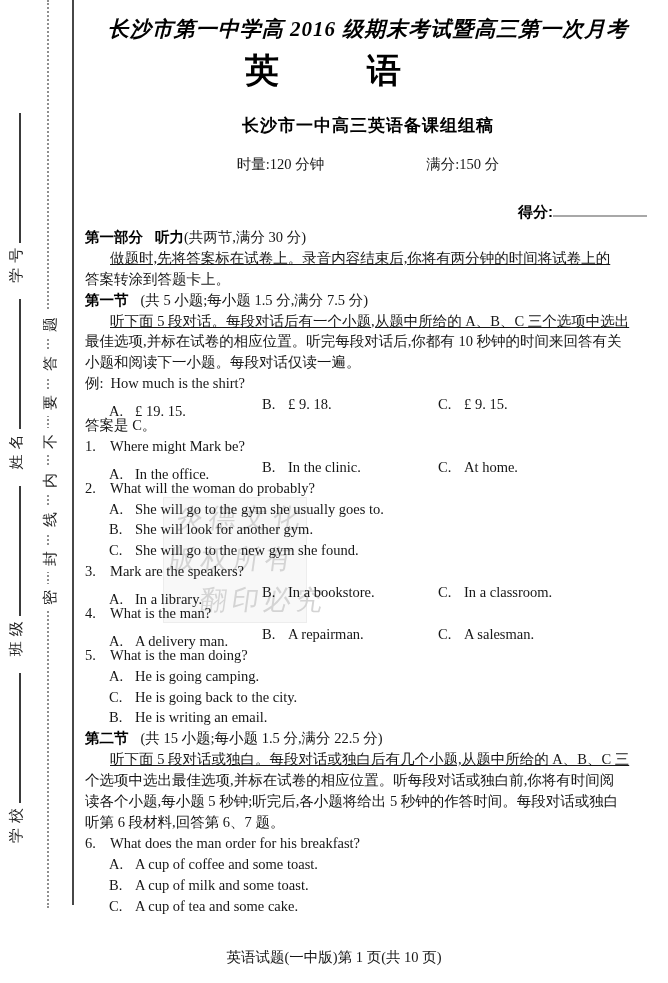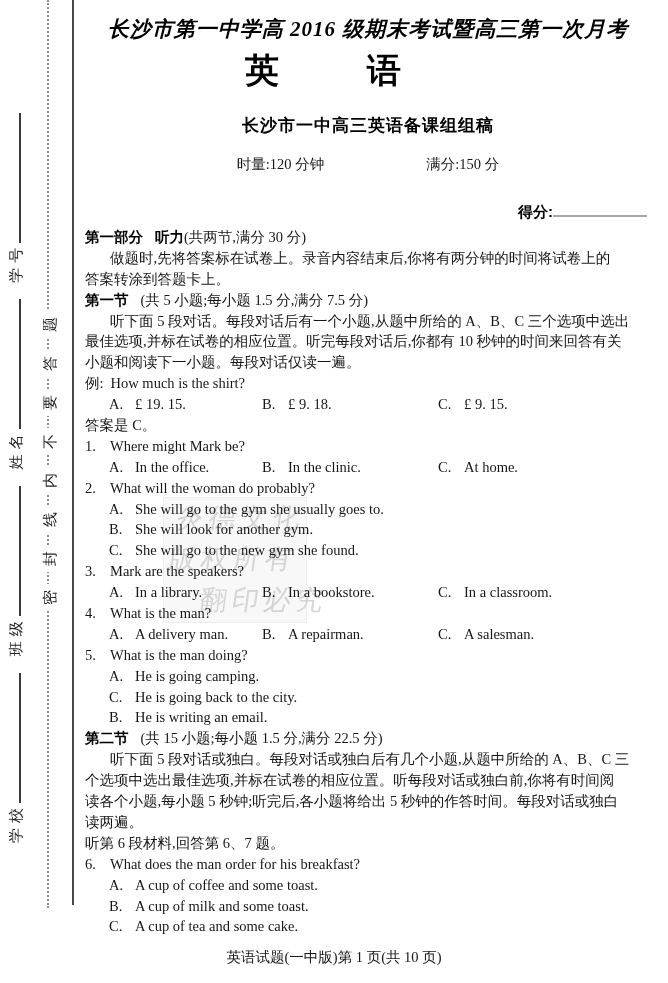--- a/index.html
+++ b/index.html
@@ -38,28 +38,28 @@
   .h-prepared{position:absolute;left:85px;top:114px;width:566px;text-align:center;
     font-family:"Liberation Sans","DejaVu Sans",sans-serif;font-weight:bold;font-size:17px;letter-spacing:1px;color:#000;z-index:2;}
   .h-meta{position:absolute;left:85px;top:155px;width:566px;display:flex;justify-content:center;gap:102px;
     font-size:14.5px;z-index:2;}
   .score{position:absolute;left:518px;top:202px;font-size:15px;z-index:2;}
   .score-label{font-family:"Liberation Sans","DejaVu Sans",sans-serif;font-weight:bold;color:#000;}
   .score-blank{display:inline-block;width:94px;height:13px;border-bottom:2px solid #a8a8a8;}
   
   .body{position:absolute;left:85px;top:227px;width:566px;font-size:14.5px;line-height:20.9px;z-index:2;}
   .b-line{white-space:pre;height:20.9px;}
-  .ind{padding-left:25px;}
+  .ind{padding-left:25px;text-decoration:underline;}
   .hd{font-family:"Liberation Sans","DejaVu Sans",sans-serif;font-weight:bold;color:#000;}
   .mlgap{margin-left:12px;}
   .mlgap2{margin-left:7px;}
   .qnum{display:inline-block;width:25px;}
   .olabel{display:inline-block;width:26px;}
   .opt-row{display:flex;padding-left:24px;}
-  .c1{width:153px;}
+  .c1{width:153px;margin-top:7px;}
   .c2{width:176px;}
   .opt-stack{padding-left:24px;}
   
   .footer{position:absolute;left:0;top:948px;width:668px;text-align:center;font-size:14.5px;z-index:2;}
   .footer .pgsep{}
 </style>
 </head>
 <body>
 
 <div class="page">
@@ -145,21 +145,20 @@
 
     <div class="b-line"><span class="qnum">5.</span><span>What is the man doing?</span></div>
     <div class="b-line opt-stack"><span class="olabel">A.</span><span>He is going camping.</span></div>
     <div class="b-line opt-stack"><span class="olabel">C.</span><span>He is going back to the city.</span></div>
     <div class="b-line opt-stack"><span class="olabel">B.</span><span>He is writing an email.</span></div>
 
     <div class="b-line"><span class="hd">第二节</span><span class="mlgap">(共 15 小题;每小题 1.5 分,满分 22.5 分)</span></div>
     <div class="b-line ind">听下面 5 段对话或独白。每段对话或独白后有几个小题,从题中所给的 A、B、C 三</div>
     <div class="b-line">个选项中选出最佳选项,并标在试卷的相应位置。听每段对话或独白前,你将有时间阅</div>
     <div class="b-line">读各个小题,每小题 5 秒钟;听完后,各小题将给出 5 秒钟的作答时间。每段对话或独白</div>
-    <div class="b-line">读两遍。</div>
     <div class="b-line">听第 6 段材料,回答第 6、7 题。</div>
 
     <div class="b-line"><span class="qnum">6.</span><span>What does the man order for his breakfast?</span></div>
     <div class="b-line opt-stack"><span class="olabel">A.</span><span>A cup of coffee and some toast.</span></div>
     <div class="b-line opt-stack"><span class="olabel">B.</span><span>A cup of milk and some toast.</span></div>
     <div class="b-line opt-stack"><span class="olabel">C.</span><span>A cup of tea and some cake.</span></div>
 
   </div>
 
   <div class="footer">

